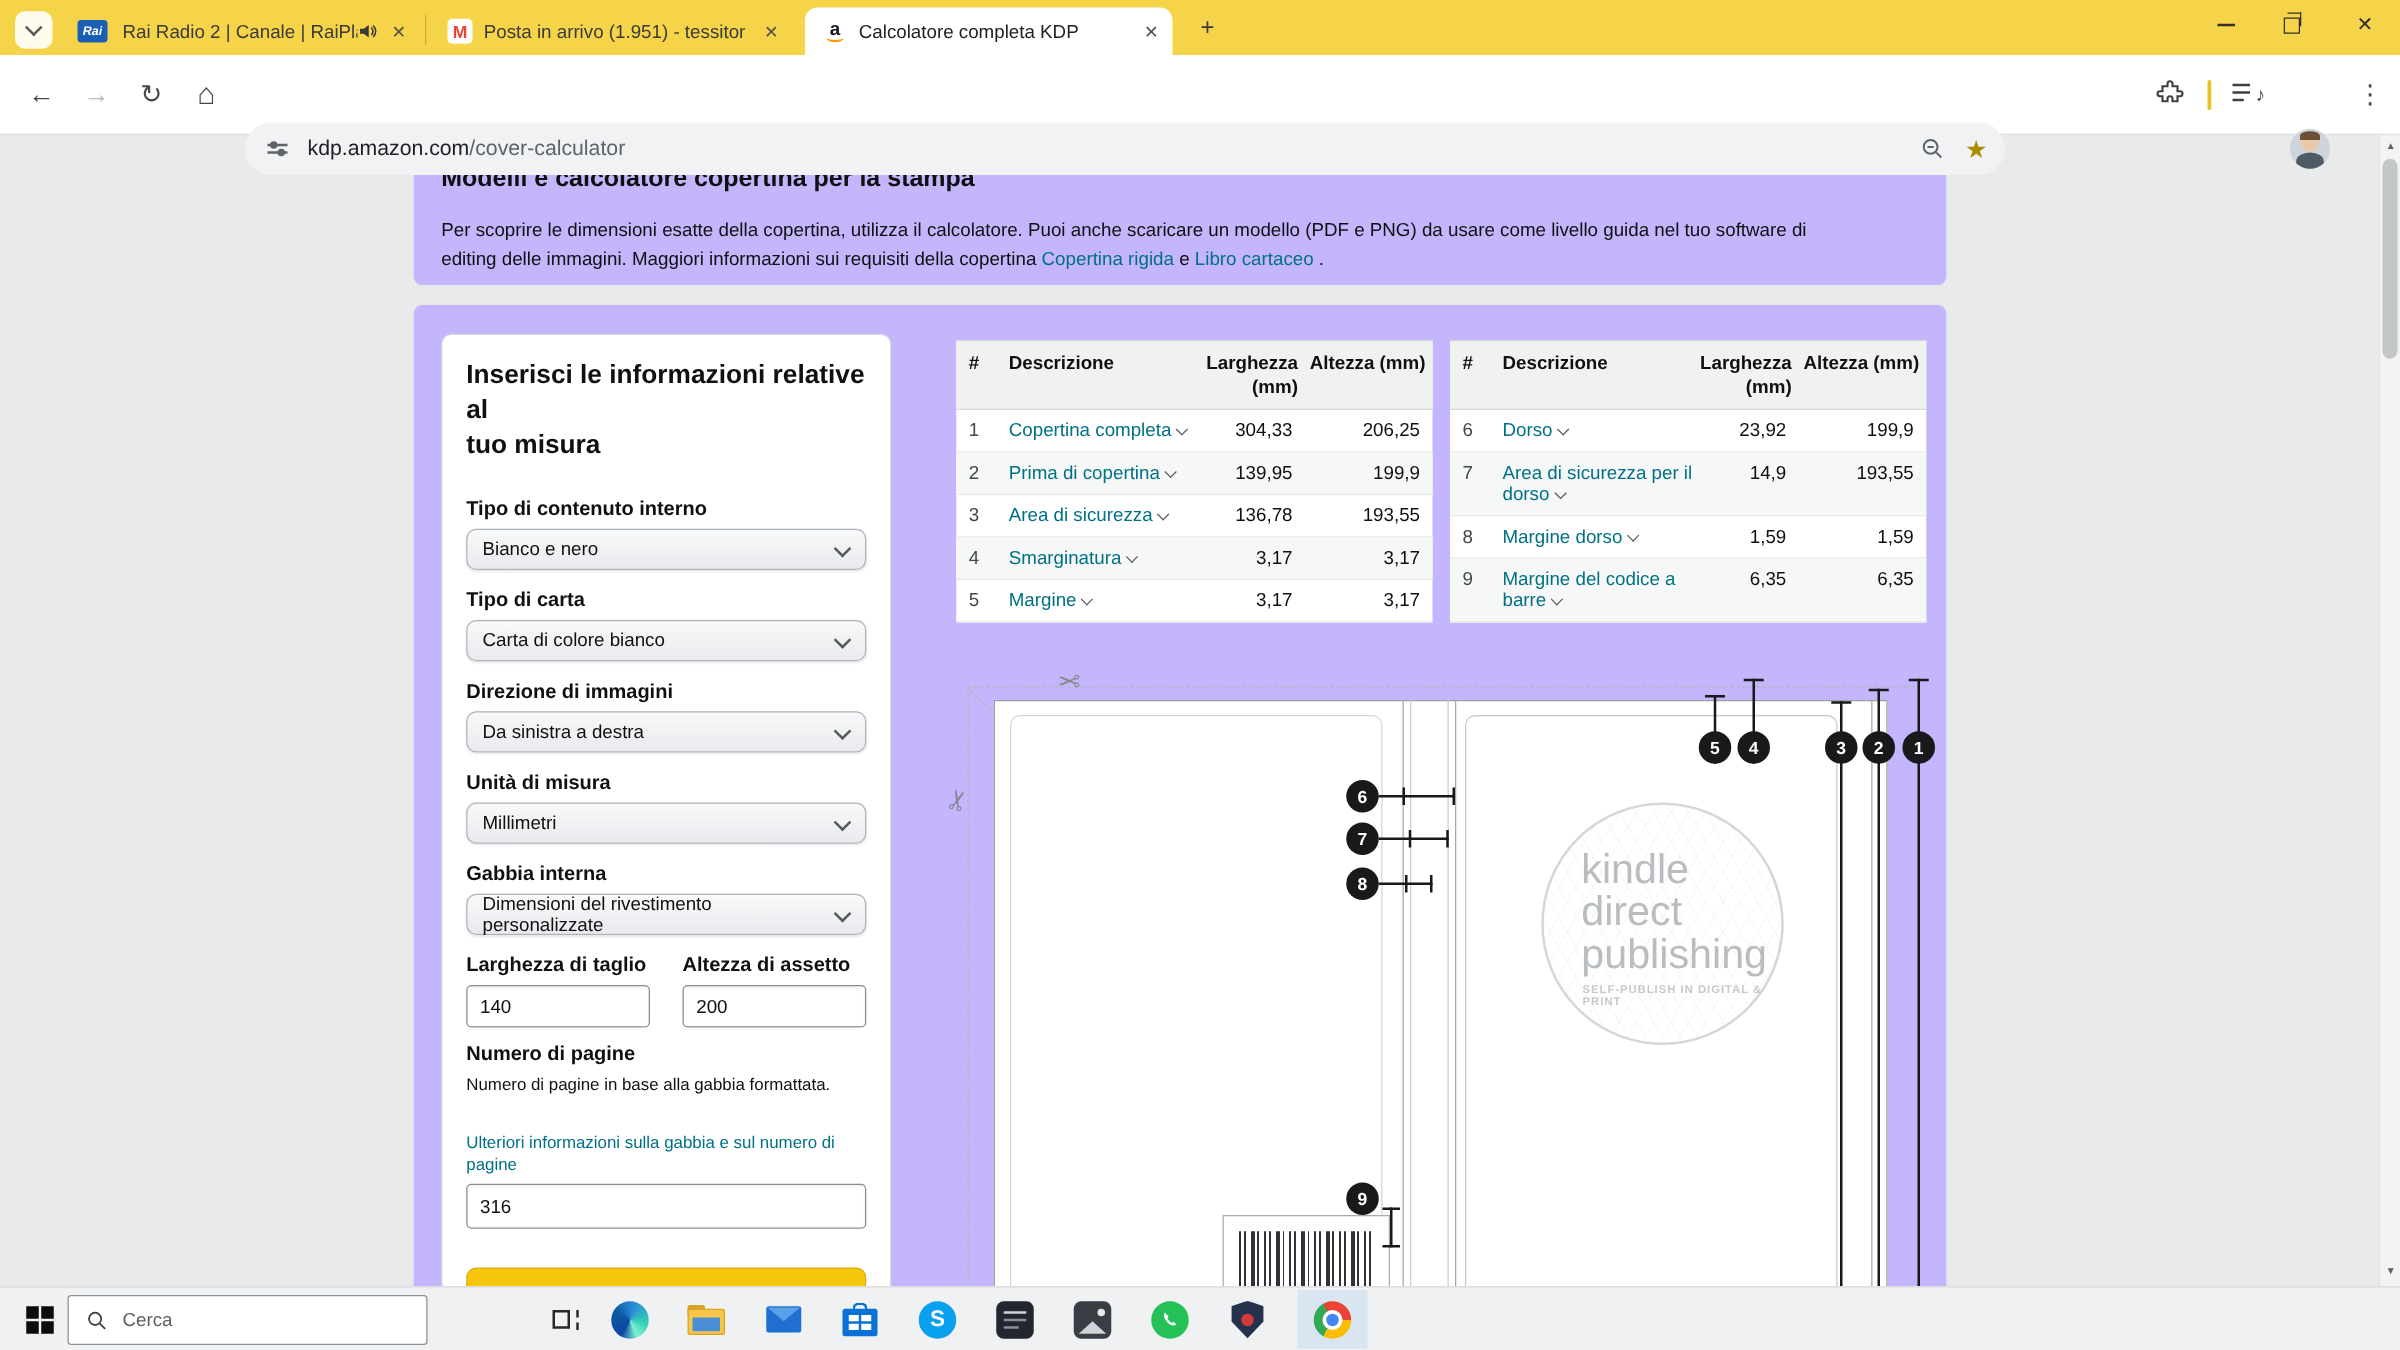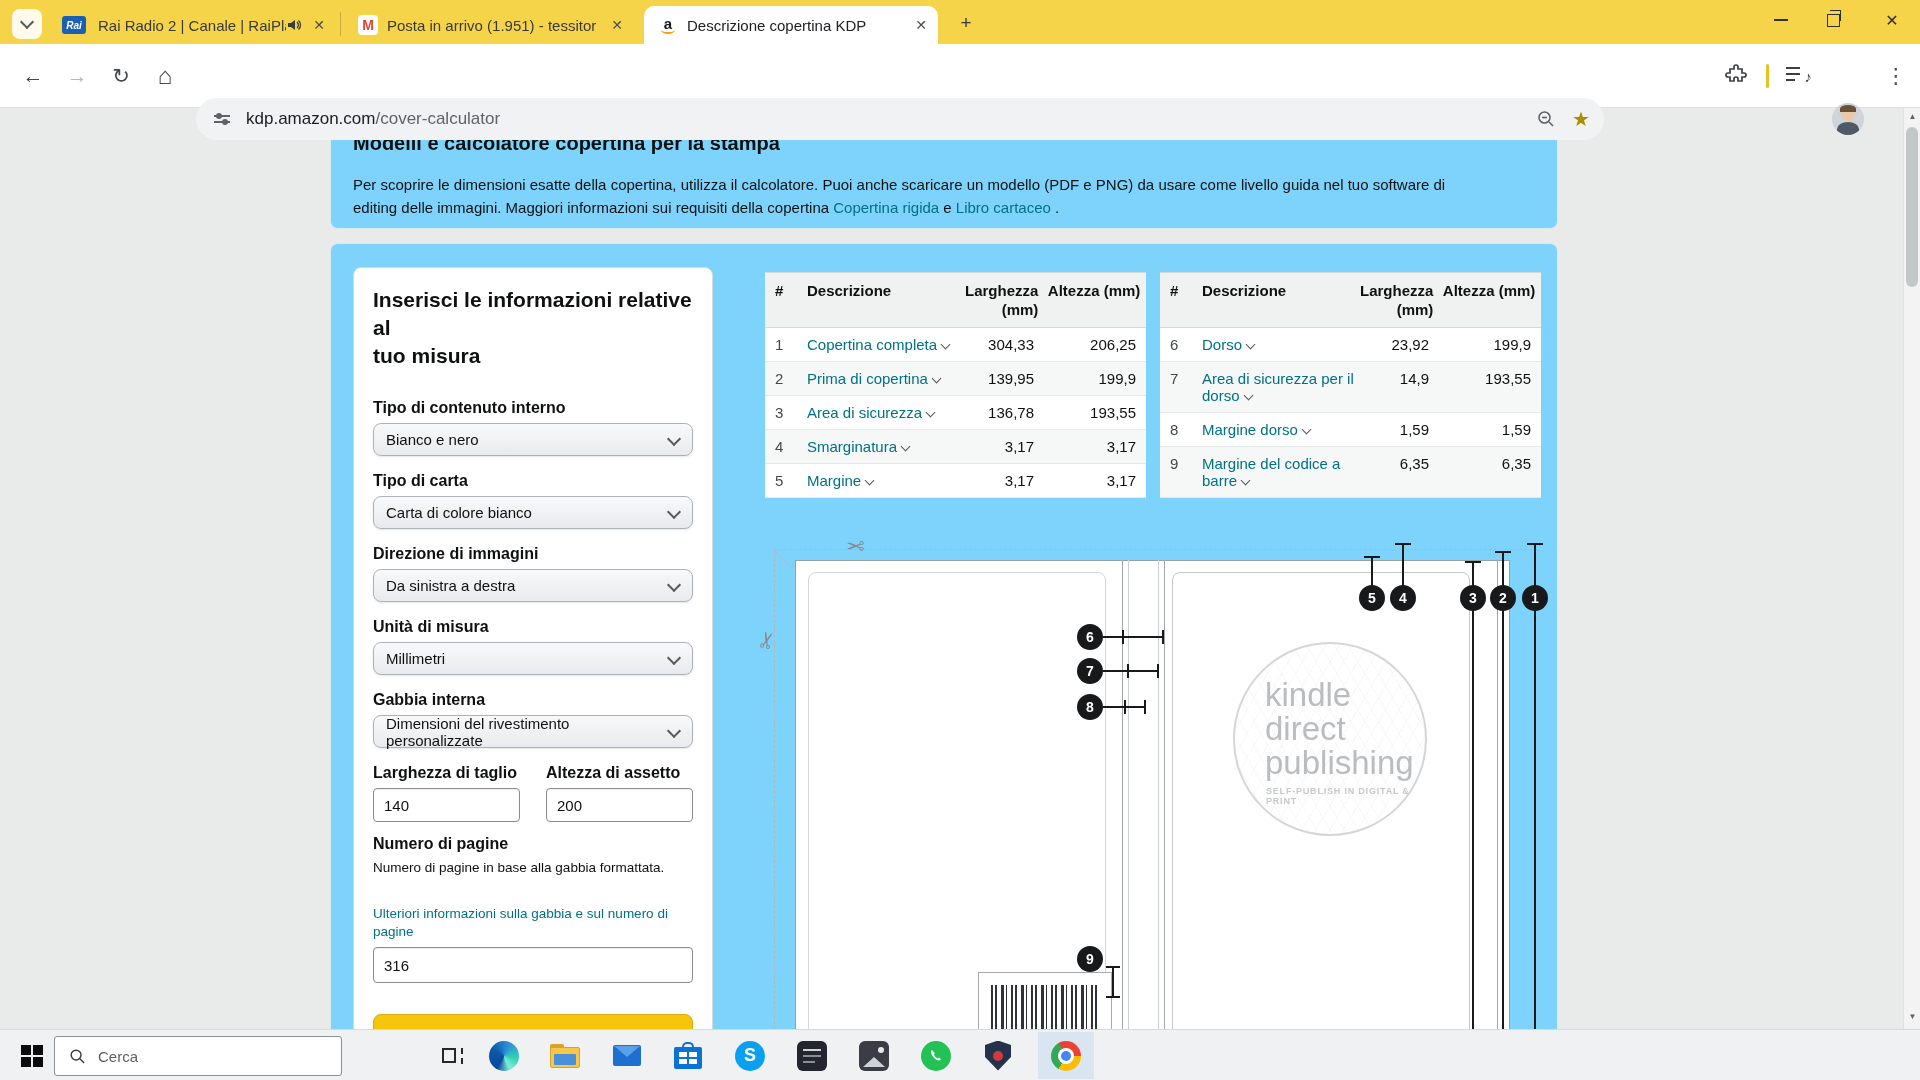--- a/index.html
+++ b/index.html
@@ -10,21 +10,21 @@
   .tab{position:absolute;top:6px;height:38px;border-radius:10px 10px 0 0;display:flex;align-items:center;color:#3a3a3a;font-size:15px;}
   .tab.active{background:#ffffff;color:#202124;}
   .tab .ttl{white-space:nowrap;overflow:hidden;flex:1;}
   .tclose{font-size:14px;color:#50504a;width:22px;height:22px;border-radius:50%;display:flex;align-items:center;justify-content:center;margin:0 6px;}
   .toolbar{position:absolute;left:0;top:44px;width:1920px;height:63px;background:#ffffff;border-bottom:1px solid #dcdfe3;z-index:30;}
   .tbic{position:absolute;top:0;height:63px;display:flex;align-items:center;justify-content:center;width:40px;font-size:21px;color:#45494d;}
   .omni{position:absolute;left:196px;top:54px;width:1408px;height:42px;border-radius:21px;background:#f0f2f4;display:flex;align-items:center;}
   .chev{display:inline-block;width:8px;height:8px;border-right:2px solid #565959;border-bottom:2px solid #565959;transform:rotate(45deg);}
   
   .content{position:absolute;left:0;top:0;width:1920px;height:1029px;overflow:hidden;background:#e9ebeb;z-index:10;}
-  .card{position:absolute;background:#7dd3fc;border:1px solid #e4e7e7;border-radius:8px;}
+  .card{position:absolute;background:#c4b5fd;border:1px solid #e4e7e7;border-radius:8px;}
   a.kdplink{color:#007185;text-decoration:none;cursor:pointer;}
   
   .panel{position:absolute;left:353px;top:267px;width:360px;height:768px;border:1px solid #d5d9d9;border-radius:8px;background:#fff;box-sizing:border-box;padding:18px 19px;}
   .panel h2{margin:0 0 30px 0;font-size:21px;line-height:28px;color:#0f1111;}
   .lbl{font-size:16px;font-weight:bold;color:#0f1111;line-height:16px;margin-bottom:7px;}
   .sel{height:33px;box-sizing:border-box;border:1px solid #adb1b8;border-radius:8px;background:linear-gradient(#f8f9fa,#e8eaed);box-shadow:0 1px 2px rgba(15,17,17,.10);display:flex;align-items:center;padding:0 32px 0 12px;font-size:15px;color:#0f1111;position:relative;cursor:pointer;}
   .sel .chev{position:absolute;right:13px;top:10px;}
   .field{margin-bottom:17px;}
   .inp{box-sizing:border-box;border:1px solid #898d90;border-radius:4px;height:34px;font-size:15px;padding:0 10px;color:#0f1111;background:#fff;box-shadow:inset 0 1px 2px rgba(15,17,17,.08);display:flex;align-items:center;}
   .cta{position:absolute;left:19px;top:746px;width:320px;height:44px;background:#f5c60b;border:1px solid #d8ab09;border-radius:8px;box-sizing:border-box;text-align:center;font-size:15px;color:#0f1111;padding-top:12px;cursor:pointer;}
@@ -292,21 +292,21 @@
   <div class="abs" style="left:340px;top:12px;width:1px;height:24px;background:rgba(0,0,0,.18);"></div>
 
   <div class="tab" style="left:346px;width:288px;">
     <div style="margin-left:12px;width:20px;height:20px;background:#fff;border-radius:4px;color:#e94235;font-size:14px;font-weight:bold;display:flex;align-items:center;justify-content:center;">M</div>
     <div class="ttl" style="margin-left:9px;">Posta in arrivo (1.951) - tessitor</div>
     <div class="tclose">✕</div>
   </div>
 
   <div class="tab active" style="left:644px;width:294px;">
     <div style="margin-left:14px;width:20px;height:20px;position:relative;font-weight:bold;font-size:15px;color:#131921;text-align:center;">a<span style="position:absolute;left:3px;bottom:1px;width:14px;height:6px;border-bottom:2px solid #ff9900;border-radius:50%;"></span></div>
-    <div class="ttl" style="margin-left:9px;">Descrizione copertina KDP</div>
+    <div class="ttl" style="margin-left:9px;">Calcolatore completa KDP</div>
     <div class="tclose">✕</div>
   </div>
   <div class="abs" style="left:952px;top:9px;width:28px;height:28px;font-size:19px;color:#3a3a3a;display:flex;align-items:center;justify-content:center;">+</div>
 
   <div class="abs" style="left:1755px;top:0;width:52px;height:40px;display:flex;align-items:center;justify-content:center;">
       <span style="width:14px;height:2px;background:#30302a;"></span>
     </div>
   <div class="abs" style="left:1807px;top:0;width:52px;height:40px;display:flex;align-items:center;justify-content:center;">
     <span style="position:relative;width:11px;height:11px;border:1.6px solid #30302a;">
         <span style="position:absolute;left:2px;top:-5px;width:10px;height:10px;border-top:1.6px solid #30302a;border-right:1.6px solid #30302a;"></span>

